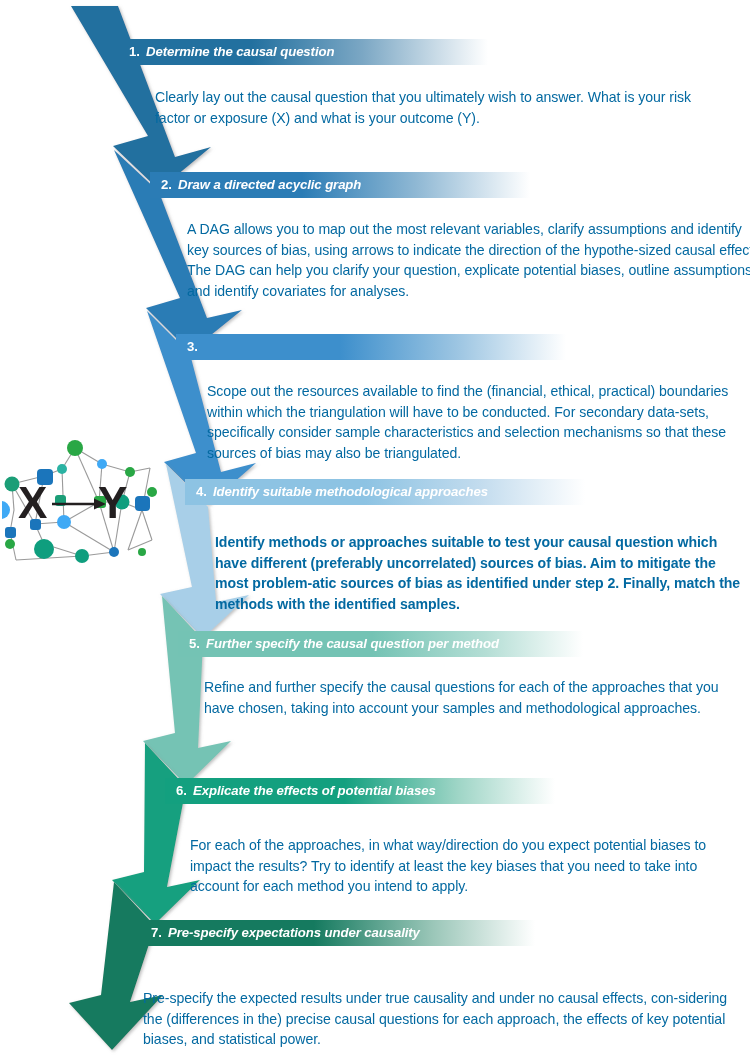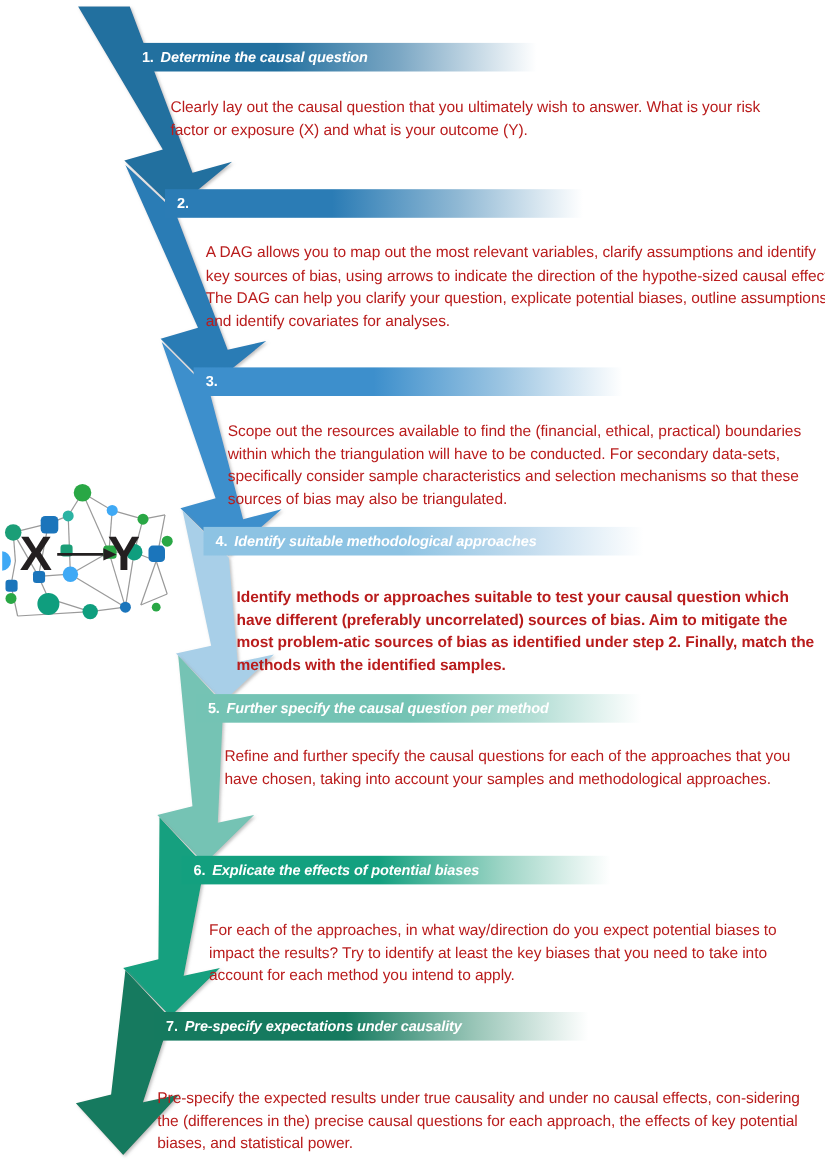--- a/index.html
+++ b/index.html
@@ -20,21 +20,21 @@
   .step{position:absolute;}
   .step-header{
     position:relative;height:26px;line-height:26px;
     color:#ffffff;font-size:13.2px;font-weight:bold;
     letter-spacing:-0.1px;white-space:nowrap;overflow:hidden;
   }
   .step-header .hdr-inner{position:relative;z-index:2;display:flex;align-items:center;padding-left:11px;}
   .step-header .hdr-num{display:inline-block;min-width:17px;}
   .step-header .hdr-text{display:inline-block;font-style:italic;}
   .step-body{
-    color:#b91c1c;font-size:14.1px;line-height:20.6px;
+    color:#0369a1;font-size:14.1px;line-height:20.6px;
     letter-spacing:-0.05px;
     font-family:"Liberation Sans","DejaVu Sans",sans-serif;
   }
   .step-body p{margin:0;}
 </style>
 </head>
 <body>
 
 <div id="canvas">
 
@@ -146,20 +146,21 @@
     </div>
     <div class="step-body" style="margin-left:37px;margin-top:22px;width:566px;">
       <p>Clearly lay out the causal question that you ultimately wish to answer. What is your risk factor or exposure (X) and what is your outcome (Y).</p>
     </div>
   </div>
 
   <div class="step" style="left:150px;top:172px;width:600px;">
     <div class="step-header" style="width:380px;background:linear-gradient(to right,#2b7cb5 0%,#2b7cb5 40%,#8fb8d4 70%,#ffffff 100%);">
       <span class="hdr-inner">
         <span class="hdr-num">2.</span>
+        <span class="hdr-text">Draw a directed acyclic graph</span>
       </span>
     </div>
     <div class="step-body" style="margin-left:37px;margin-top:21px;width:577px;">
       <p>A DAG allows you to map out the most relevant variables, clarify assumptions and identify key sources of bias, using arrows to indicate the direction of the hypothe-sized causal effects. The DAG can help you clarify your question, explicate potential biases, outline assumptions, and identify covariates for analyses.</p>
     </div>
   </div>
 
   <div class="step" style="left:176px;top:334px;width:580px;">
     <div class="step-header" style="width:390px;background:linear-gradient(to right,#3d8fcc 0%,#3d8fcc 42%,#9cc5e2 72%,#ffffff 100%);">
       <span class="hdr-inner">

